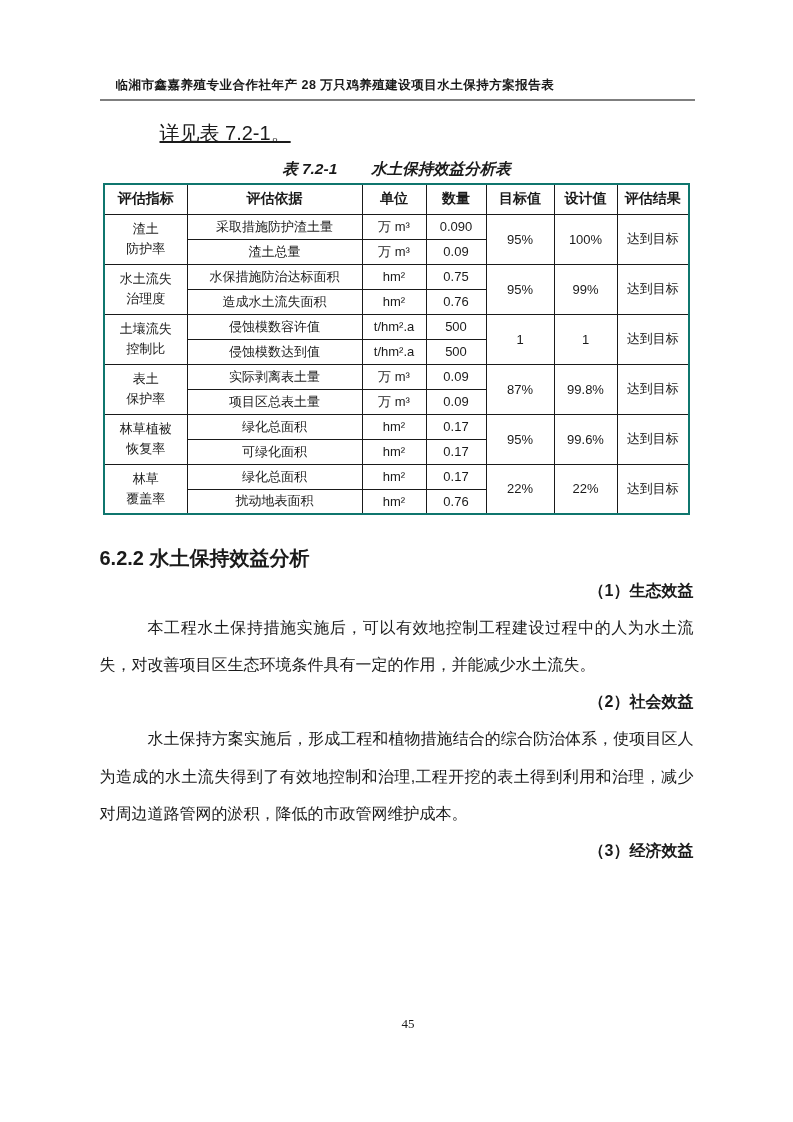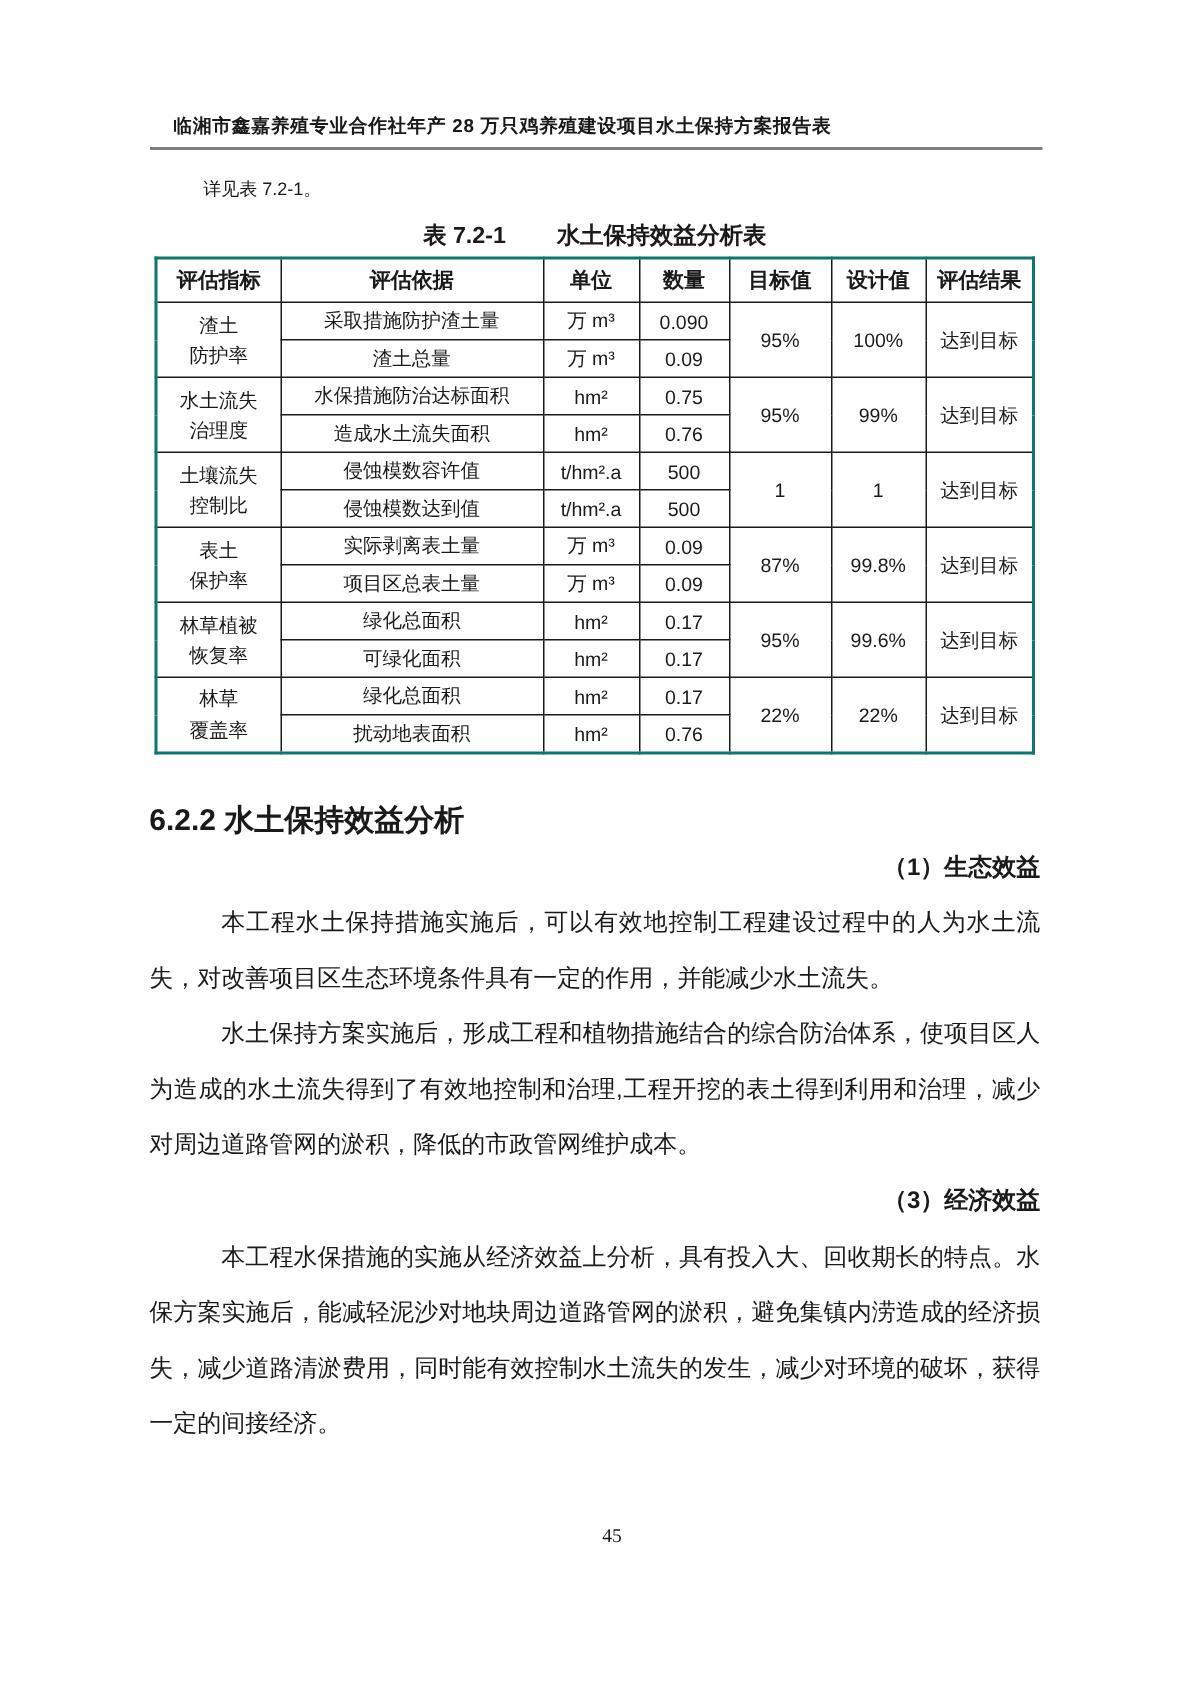--- a/index.html
+++ b/index.html
@@ -23,30 +23,32 @@
   }
   .doc-header .header-text {
     font-size: 12.5px;
     font-weight: bold;
     letter-spacing: 0.5px;
     white-space: nowrap;
   }
   
   .intro-line {
     margin: 18px 0 0 0;
-    font-size: 12px;
+    font-size: 20px;
     text-indent: 3em;
     line-height: 1.4;
+    text-decoration: underline;
   }
   
   .table-caption {
     margin: 12px 0 3px 0;
     text-align: center;
     font-size: 15.5px;
     font-weight: bold;
+    font-style: italic;
   }
   .table-caption .cap-label { margin-right: 2.2em; }
   
   table.doc-table {
     width: 585px;
     margin: 0 auto;
     border-collapse: collapse;
     table-layout: fixed;
     border: 2px solid #0f766e;
   }
@@ -229,19 +231,19 @@
         <td class="unit-cell">hm²</td>
         <td class="qty-cell">0.76</td>
       </tr>
     </tbody>
   </table>
 
   <h3 class="section-heading">6.2.2 水土保持效益分析</h3>
 
   <p class="body-para sub-heading">（1）生态效益</p>
   <p class="body-para">本工程水土保持措施实施后，可以有效地控制工程建设过程中的人为水土流失，对改善项目区生态环境条件具有一定的作用，并能减少水土流失。</p>
+  <p class="body-para sub-heading">（2）社会效益</p>
   <p class="body-para">水土保持方案实施后，形成工程和植物措施结合的综合防治体系，使项目区人为造成的水土流失得到了有效地控制和治理,工程开挖的表土得到利用和治理，减少对周边道路管网的淤积，降低的市政管网维护成本。</p>
   <p class="body-para sub-heading">（3）经济效益</p>
-  <p class="body-para">本工程水保措施的实施从经济效益上分析，具有投入大、回收期长的特点。水保方案实施后，能减轻泥沙对地块周边道路管网的淤积，避免集镇内涝造成的经济损失，减少道路清淤费用，同时能有效控制水土流失的发生，减少对环境的破坏，获得一定的间接经济。</p>
 
   <div class="page-number">45</div>
 
 </div>
 
 </body></html>

